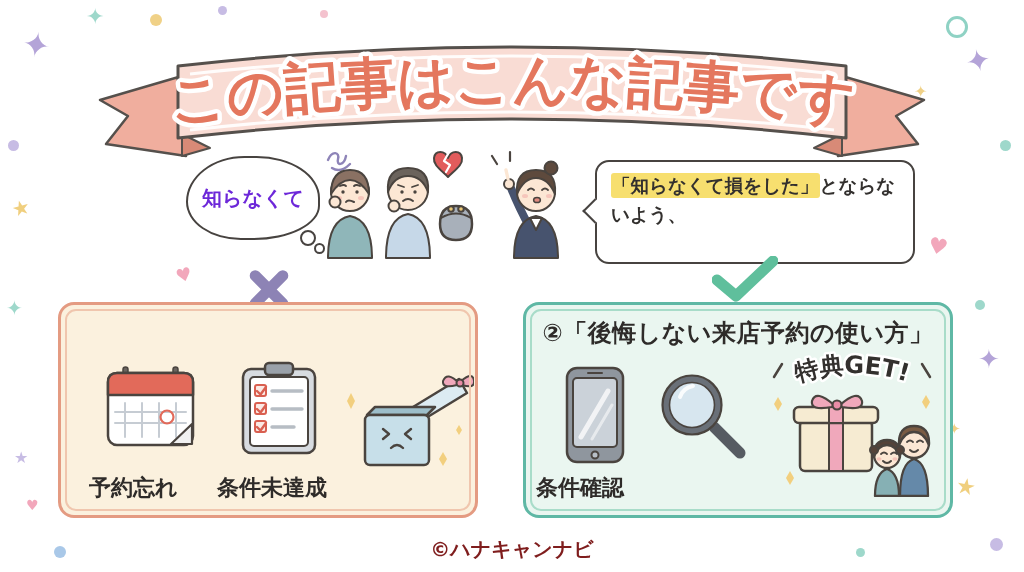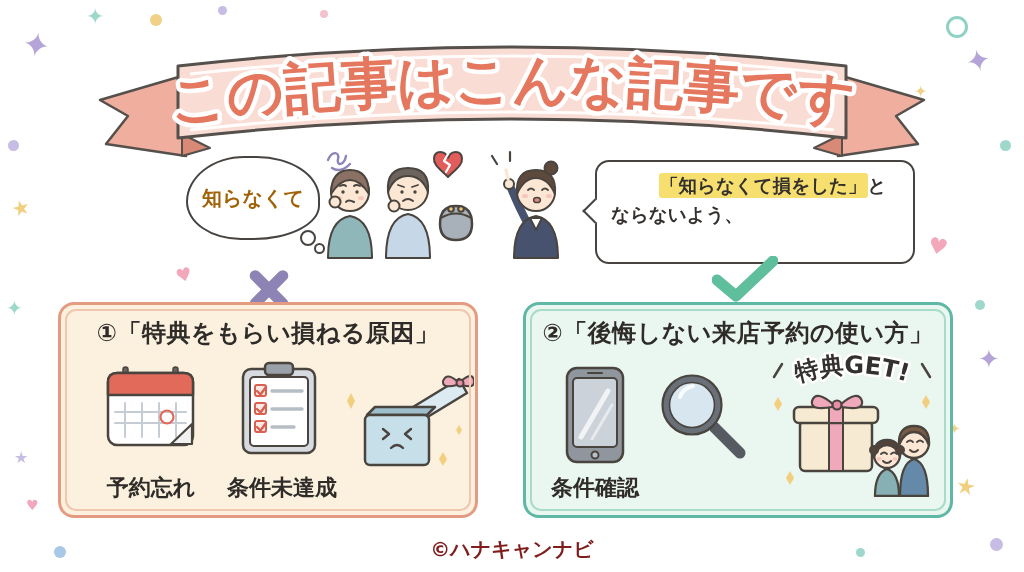--- a/index.html
+++ b/index.html
@@ -14,54 +14,54 @@
   .dot{border-radius:50%;}
   .ring{border-radius:50%;background:transparent;}
 
   
   .banner{position:absolute;left:82px;top:14px;width:860px;height:150px;}
 
   
   .thought{position:absolute;left:186px;top:156px;width:130px;height:80px;background:#fff;
     border:2.5px solid #474340;border-radius:48% 52% 55% 45% / 60% 55% 45% 50%;
     display:flex;flex-direction:row;align-items:center;justify-content:center;
-    font-size:20px;font-weight:600;color:#a16207;line-height:1.35;}
+    font-size:20px;font-weight:600;color:#6d28d9;line-height:1.35;}
   .tdot{position:absolute;background:#fff;border:2.5px solid #474340;border-radius:50%;}
 
   
   .people{position:absolute;left:298px;top:146px;}
 
   
   .speech{position:absolute;left:595px;top:160px;width:320px;height:104px;background:#fff;
     border:2.5px solid #474340;border-radius:14px;padding:10px 14px;box-sizing:border-box;
     font-size:18.5px;font-weight:600;color:#33302E;line-height:1.55;}
   .speech::before{content:"";position:absolute;left:-11px;top:40px;width:16px;height:16px;
     background:#fff;border-left:2.5px solid #474340;border-bottom:2.5px solid #474340;
     transform:rotate(45deg);}
-  .hl{background:#F7DF6F;padding:2px 1px;border-radius:3px;margin-left:48px;}
+  .hl{background:#F7DF6F;padding:2px 1px;border-radius:3px;}
 
   
   .cross{position:absolute;left:242px;top:262px;width:54px;height:54px;}
   .cross::before,.cross::after{content:"";position:absolute;left:2px;top:22px;width:50px;height:11px;
     border-radius:6px;background:#8D83B5;}
   .cross::before{transform:rotate(45deg);}
   .cross::after{transform:rotate(-45deg);}
   .checkmark{position:absolute;left:712px;top:256px;}
 
   
   .panel{position:absolute;border-radius:16px;box-sizing:border-box;}
   .panel::after{content:"";position:absolute;inset:4px;border-radius:11px;pointer-events:none;}
   .panel.left{left:58px;top:302px;width:420px;height:216px;background:#FBF1DE;border:3px solid #E49B82;}
   .panel.left::after{border:2px solid #F0C6AE;}
   .panel.right{left:523px;top:302px;width:430px;height:216px;background:#EAF6F0;border:3px solid #5FB8A5;}
   .panel.right::after{border:2px solid #A8DCC9;}
   .panel-title{position:absolute;left:0;right:0;top:12px;text-align:center;
     font-weight:bold;font-size:24px;color:#2E2B29;letter-spacing:.5px;}
   .icon-abs{position:absolute;}
-  .label{position:absolute;font-weight:bold;font-size:22px;color:#2E2B29;text-align:center;}
+  .label{position:absolute;font-weight:bold;font-size:22px;color:#2E2B29;}
 
   
   .credit{position:absolute;left:0;right:0;top:536px;text-align:center;
     font-size:20px;font-weight:600;color:#7f1d1d;}
 </style>
 </head>
 <body>
 
 <div class="stage">
 
@@ -176,21 +176,20 @@
   <div class="speech">
     <div><span class="hl">「知らなくて損をした」</span><span>とならないよう、</span></div>
   </div>
 
   <div class="cross"></div>
   <svg class="checkmark" width="66" height="46" viewBox="0 0 66 46">
     <polyline points="5,24 24,40 61,5" fill="none" stroke="#5FBF9C" stroke-width="11" stroke-linecap="round" stroke-linejoin="round"></polyline>
   </svg>
 
   <div class="panel left">
-    <div class="panel-title">①「特典をもらい損ねる原因」</div>
 
     <svg class="icon-abs" style="left:42px;top:60px" width="95" height="85" viewBox="0 0 95 85">
       <g stroke="#4A443F" stroke-linejoin="round" stroke-linecap="round">
         <rect x="20" y="2" width="5" height="12" rx="2.5" fill="#6A6460" stroke-width="1.5"></rect>
         <rect x="70" y="2" width="5" height="12" rx="2.5" fill="#6A6460" stroke-width="1.5"></rect>
         <rect x="5" y="8" width="85" height="72" rx="9" fill="#FFFFFF" stroke-width="2.5"></rect>
         <path d="M5,17 Q5,8 14,8 L81,8 Q90,8 90,17 L90,30 L5,30 Z" fill="#E26A5A" stroke-width="2.5"></path>
         <g stroke="#C6CCD3" stroke-width="2">
           <line x1="22" y1="38" x2="22" y2="72"></line>
             <line x1="39" y1="38" x2="39" y2="72"></line>

